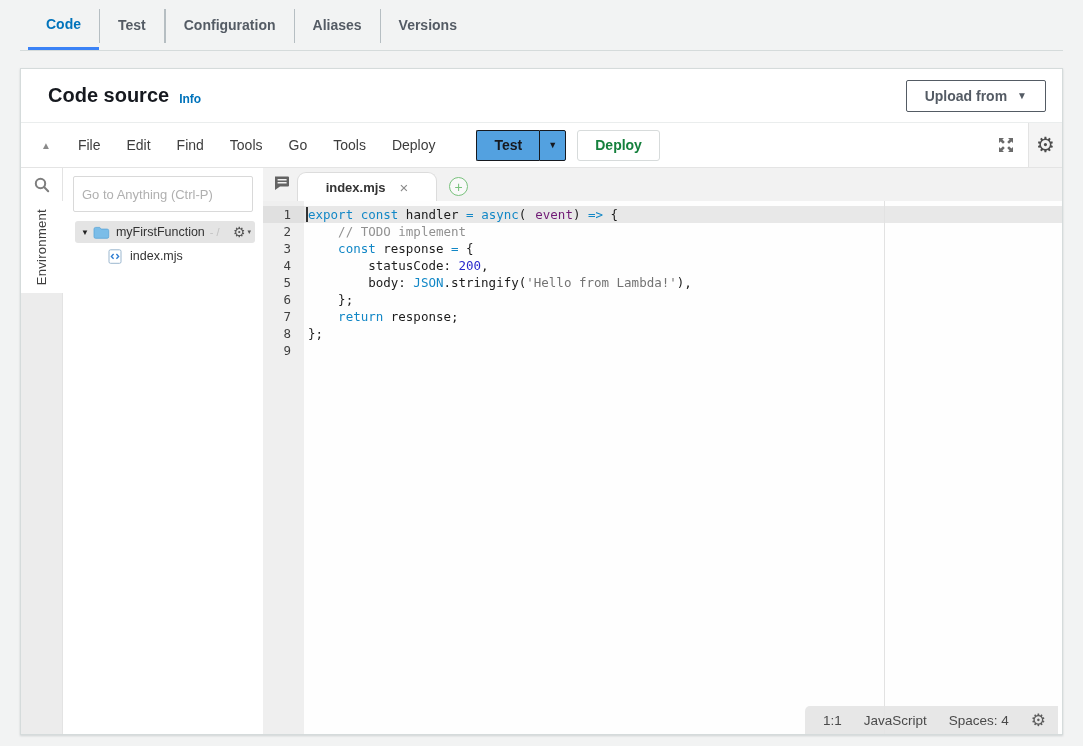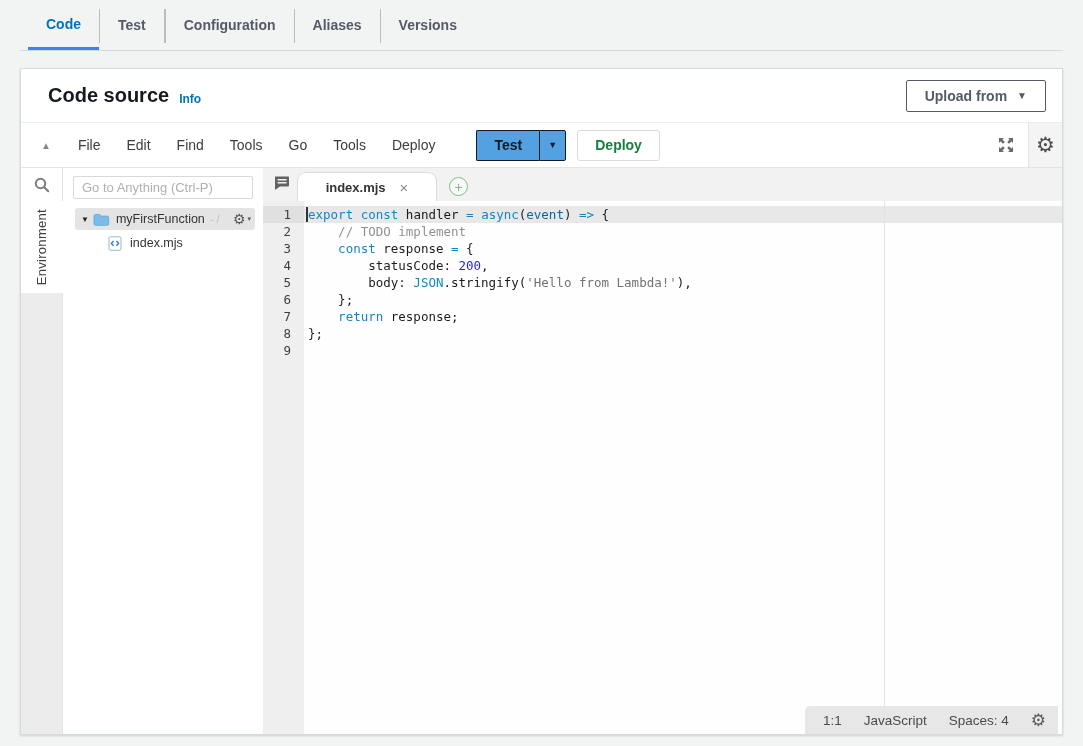--- a/index.html
+++ b/index.html
@@ -42,21 +42,21 @@
   .gear-glyph { font-family:"DejaVu Sans",sans-serif; color:#4d4d4d; font-size:21px; line-height:1; }
 
   
   .workspace { flex:1; display:flex; min-height:0; }
   .side-strip { width:42px; flex:none; background:#ececec; border-right:1px solid #e3e3e3; display:flex; flex-direction:column; }
   .search-cell { height:33px; background:#fff; display:flex; align-items:center; justify-content:center; cursor:pointer; flex:none; }
   .env-tab { height:92px; background:#fff; display:flex; align-items:center; justify-content:center; cursor:pointer; flex:none; border-right:1px solid #fff; margin-right:-1px; }
   .env-tab span { writing-mode:vertical-rl; transform:rotate(180deg); font-size:13px; color:#3f3f3f; letter-spacing:.3px; }
 
   .tree-panel { width:200px; flex:none; background:#fff; }
-  .goto-input { display:block; margin:8px 16px 9px 10px; width:180px; height:23px; border:1px solid #d9d9d9; border-radius:2px;
+  .goto-input { display:block; margin:8px 16px 9px 10px; width:180px; height:36px; border:1px solid #d9d9d9; border-radius:2px;
                 font-family:"Liberation Sans",sans-serif; font-size:13px; color:#333; padding:0 8px; outline:none; }
   .goto-input::placeholder { color:#b0b0b0; }
   .tree-row { display:flex; align-items:center; height:22px; font-size:12.5px; color:#333; cursor:pointer; }
   .folder-row { margin:2px 8px 0 12px; background:#e4e4e4; border-radius:3px; padding:0 4px; }
   .disclosure { font-size:8px; color:#222; margin:0 4px 0 2px; }
   .folder-name { margin-left:6px; }
   .folder-suffix { margin-left:5px; font-size:11px; color:#c2c2c2; }
   .tree-gear { margin-left:auto; display:flex; align-items:center; color:#555; cursor:pointer; }
   .tree-gear .gear-glyph { font-size:14px; color:#555; }
   .tree-gear .mini-caret { font-size:7px; margin-left:2px; color:#555; }
@@ -76,21 +76,21 @@
 
   .code-area { flex:1; position:relative; background:#fefefe; overflow:hidden; font-family:"DejaVu Sans Mono",monospace; }
   .gutter-bg { position:absolute; left:0; top:0; bottom:0; width:41px; background:#efefef; }
   .code-rows { position:relative; padding-top:5px; }
   .code-row { display:flex; height:17px; line-height:17px; font-size:12.5px; position:relative; }
   .code-row.active { background:#e8e8e8; }
   .gutter-cell { width:41px; flex:none; text-align:right; padding-right:13px; color:#3f3f3f; }
   .code-row.active .gutter-cell { background:#e0e0e0; }
   .code-text { white-space:pre; padding-left:4px; color:#1c1c1c; }
   .tok-kw  { color:#1287c6; }
-  .tok-prm { color:#0369a1; }
+  .tok-prm { color:#701a75;margin-left:9px; }
   .tok-num { color:#2929cc; }
   .tok-str { color:#737373; }
   .tok-cmt { color:#919191; }
   .cursor { position:absolute; left:43px; top:1px; width:2px; height:15px; background:#333; }
   .print-margin { position:absolute; left:621px; top:0; bottom:0; width:1px; background:#e2e2e2; }
 
   .status-overlay { position:absolute; right:4px; bottom:0; height:28px; background:rgba(229,229,229,.92); border-radius:5px 0 0 0;
                     display:flex; align-items:center; gap:22px; padding:0 12px 0 18px; font-size:13.5px; color:#4a4a4a; font-family:"Liberation Sans",sans-serif; }
   .status-item { cursor:pointer; }
   .status-overlay .gear-glyph { font-size:17px; color:#5c5c5c; cursor:pointer; }

